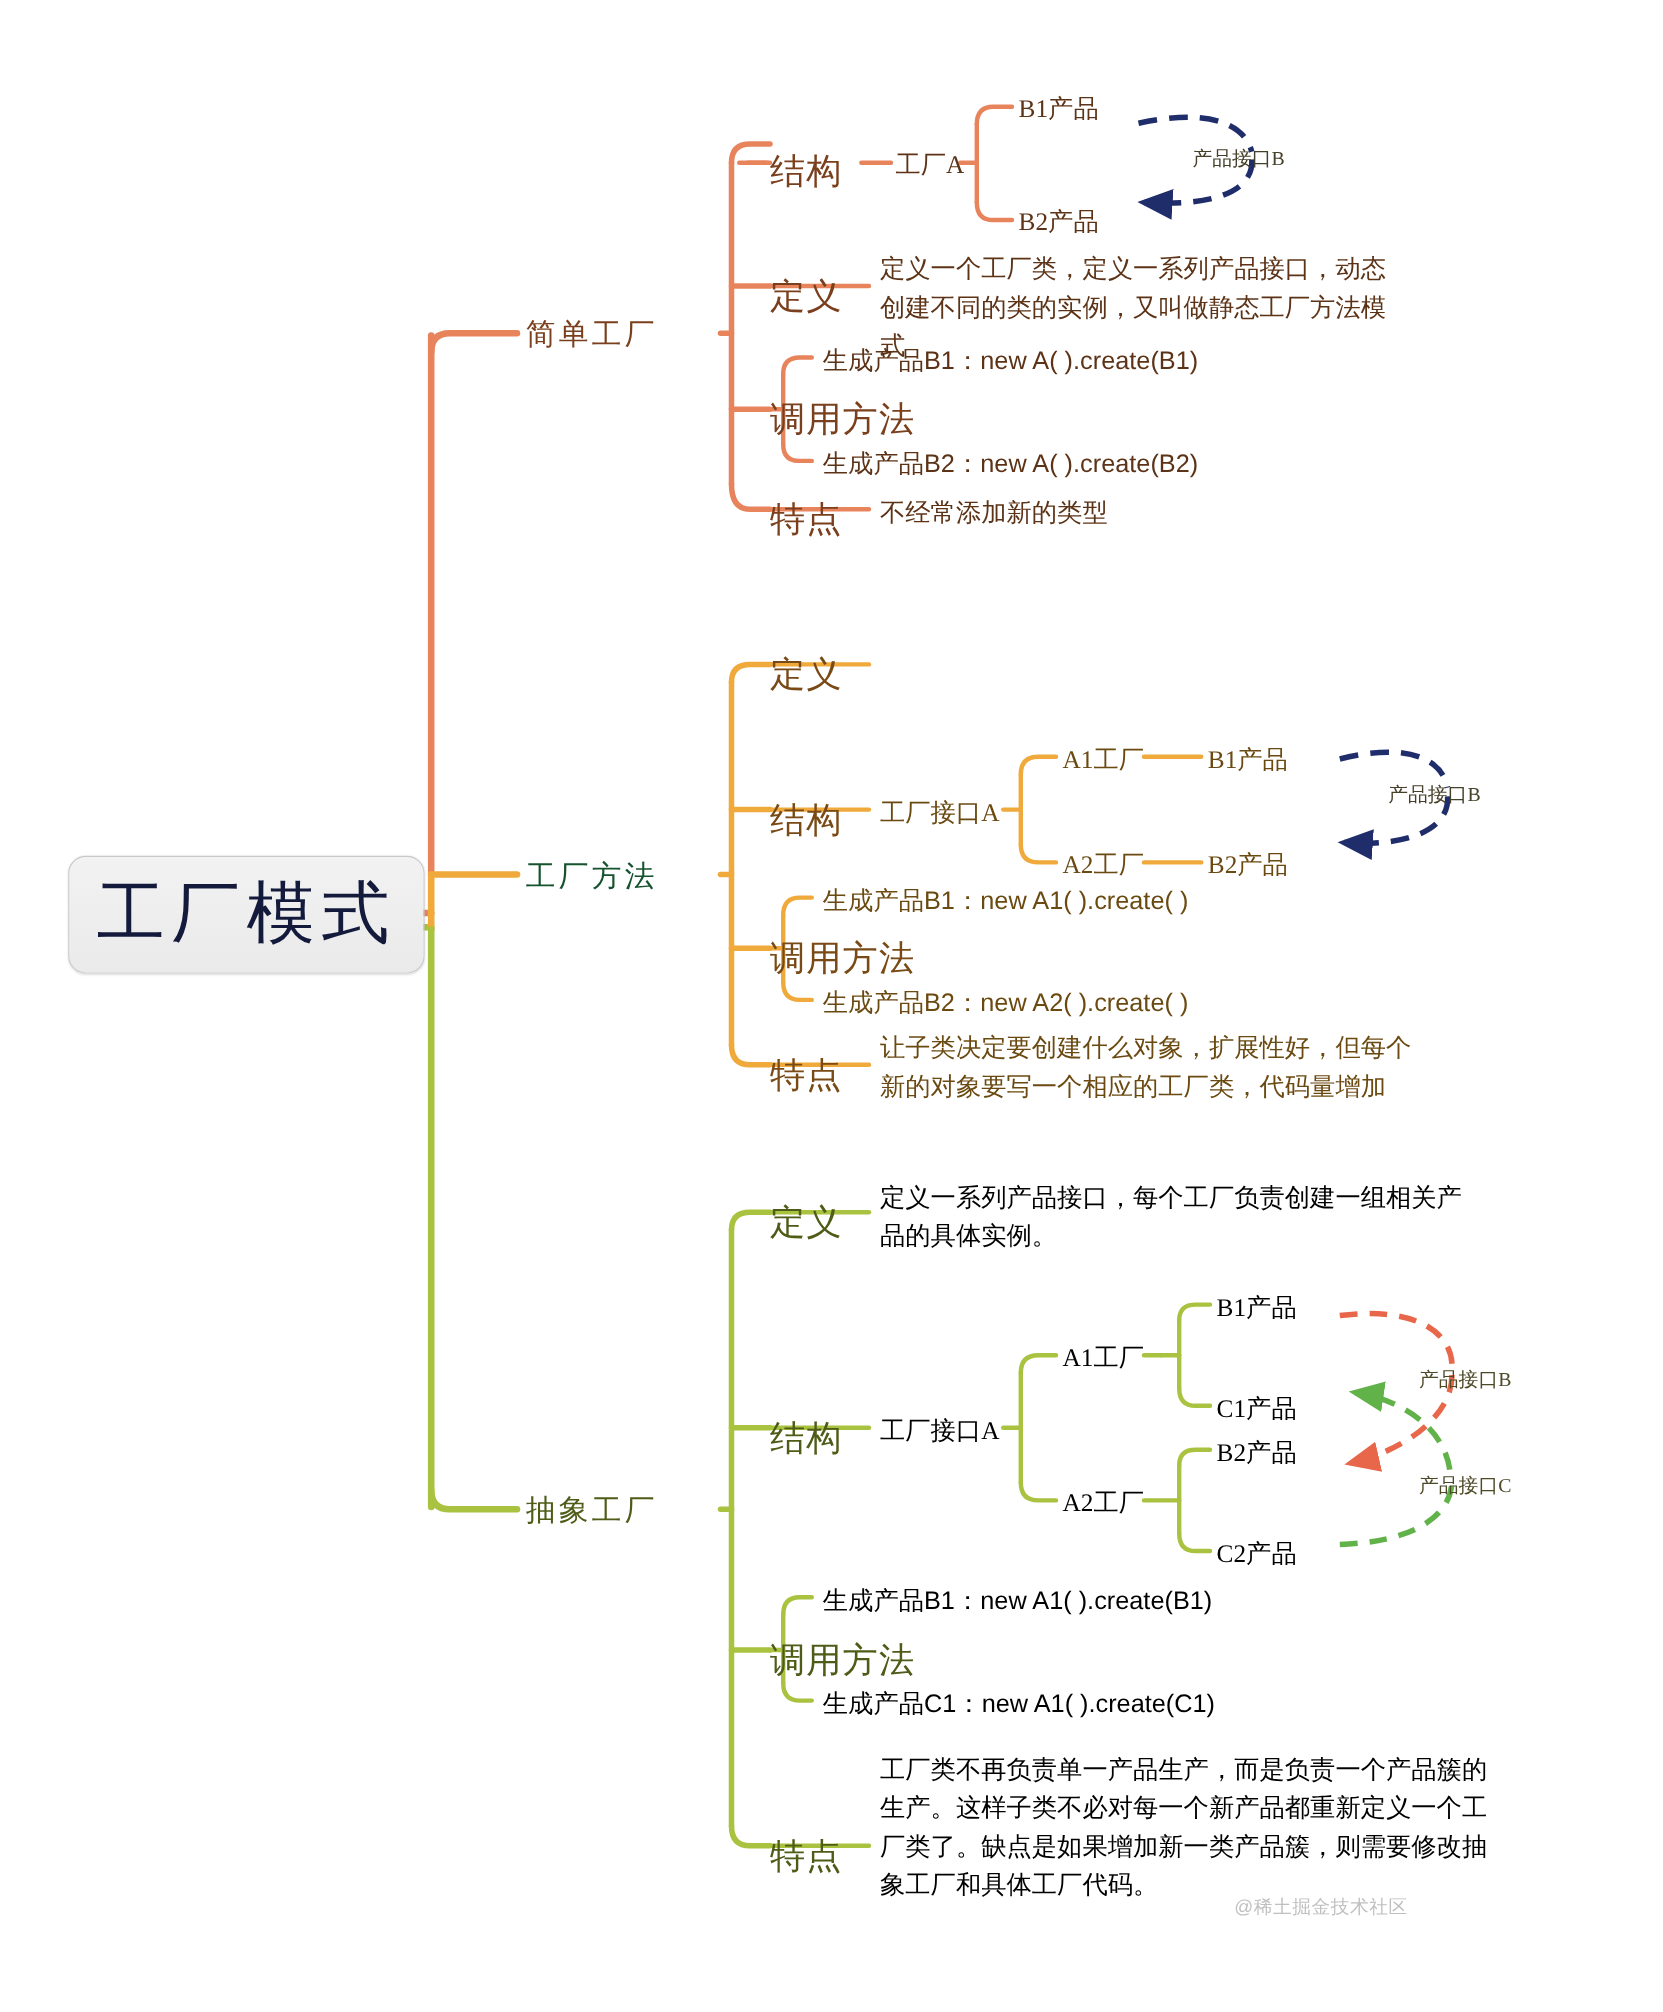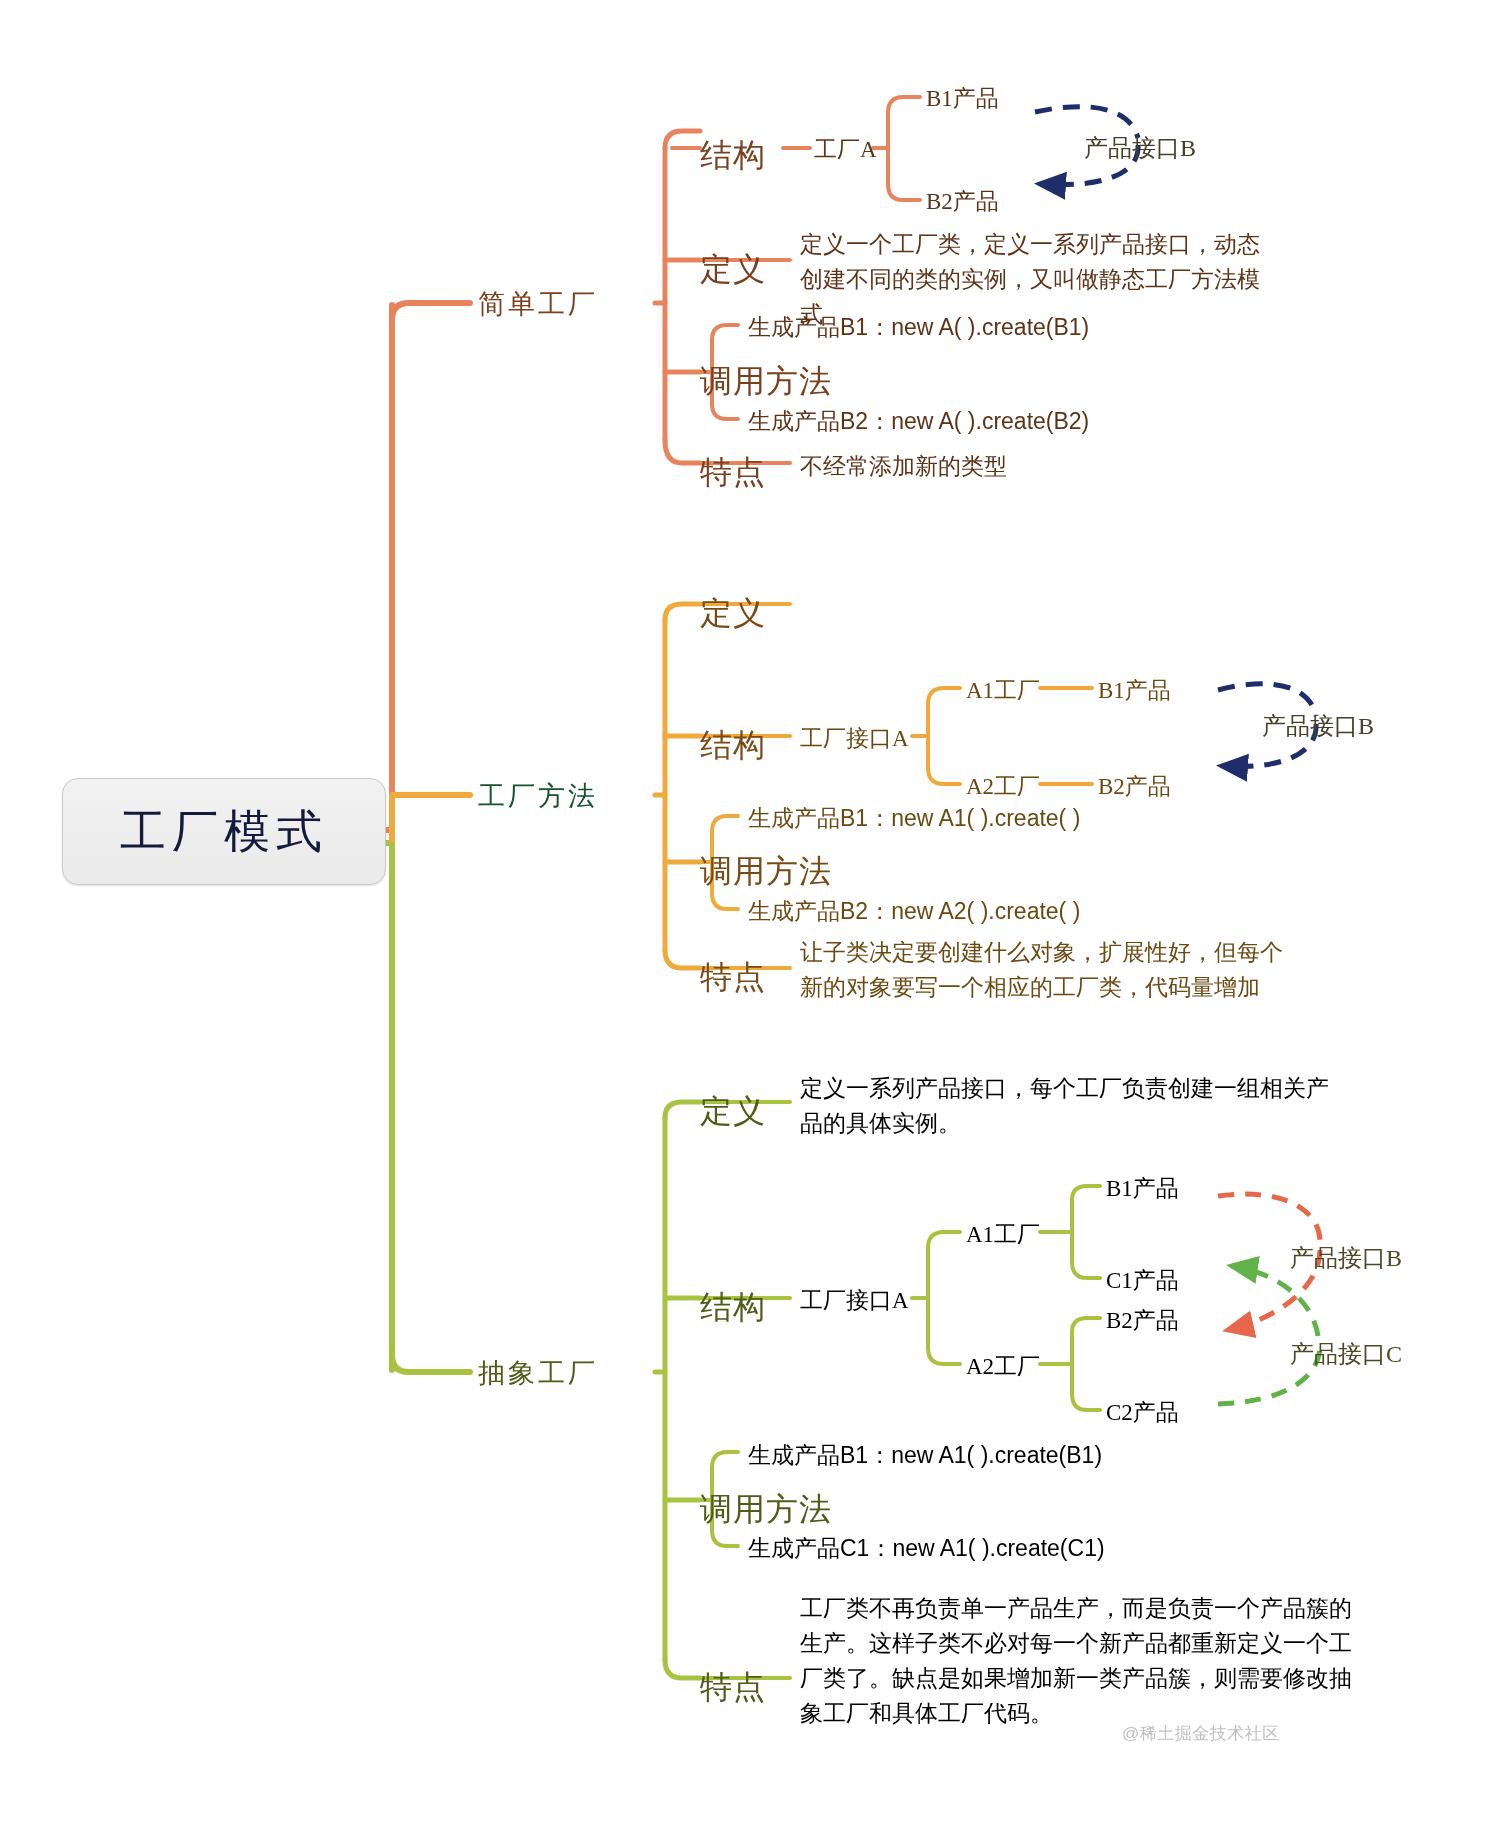--- a/index.html
+++ b/index.html
@@ -14,21 +14,21 @@
 
   
   #root-node{
     left:62px;top:778px;width:322px;height:105px;
     border:1px solid #c9c9c9;border-radius:16px;
     background:linear-gradient(#f2f2f2,#eaeaea);
     box-shadow:0 1px 2px rgba(0,0,0,.13);
     display:flex;align-items:center;justify-content:center;
   }
   #root-node .t{
-    font-size:46px;letter-spacing:6px;color:#141a3c;
+    font-size:62px;letter-spacing:6px;color:#141a3c;
     font-family:"Liberation Serif","DejaVu Serif",serif;
   }
 
   
   .lvl1{font-size:27px;letter-spacing:3px;}
   .l1-a{color:#7a3f1d;}
   .l1-b{color:#14532d;}
   .l1-c{color:#4e5c18;}
 
   
@@ -45,21 +45,21 @@
 
   .para{white-space:normal;line-height:1.52;}
   .w-a{width:470px;}
   .w-b{width:500px;}
   .w-c{width:545px;}
   .w-c2{width:560px;}
 
   .mono{font-family:Liberation Sans, sans-serif;}
 
   
-  .iface{position:absolute;font-size:24px;white-space:nowrap;}
+  .iface{position:absolute;font-size:18px;white-space:nowrap;}
   .iface-navy{color:#45402a;}
   .iface-c{color:#4e4a28;}
 
   
   #watermark{
     position:absolute;left:1122px;top:1722px;
     font-size:17px;color:#c0c0c0;letter-spacing:.5px;
     font-family:"Liberation Sans","DejaVu Sans",sans-serif;
   }
 </style>

